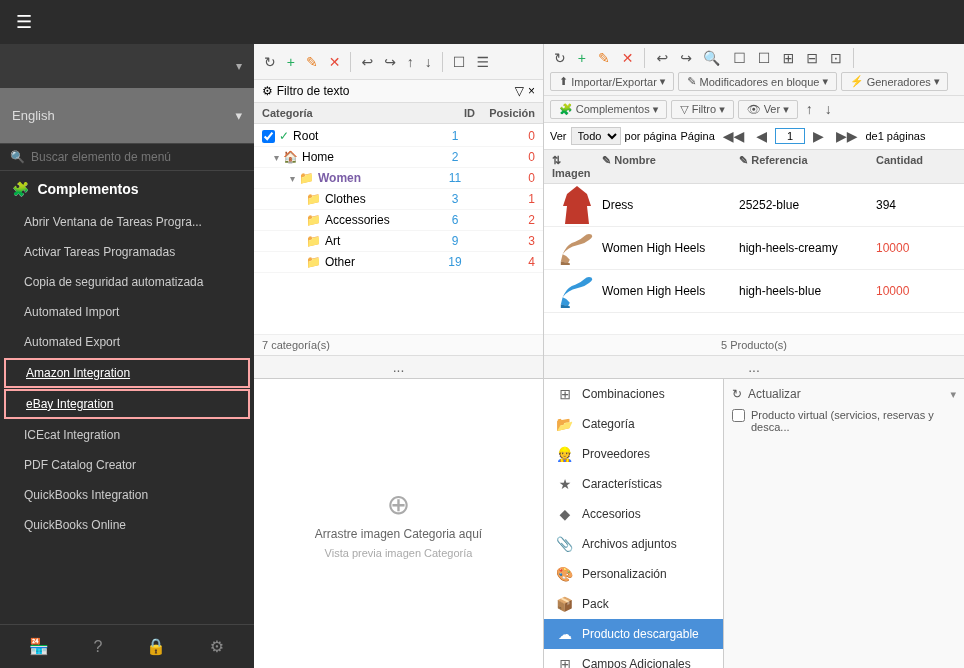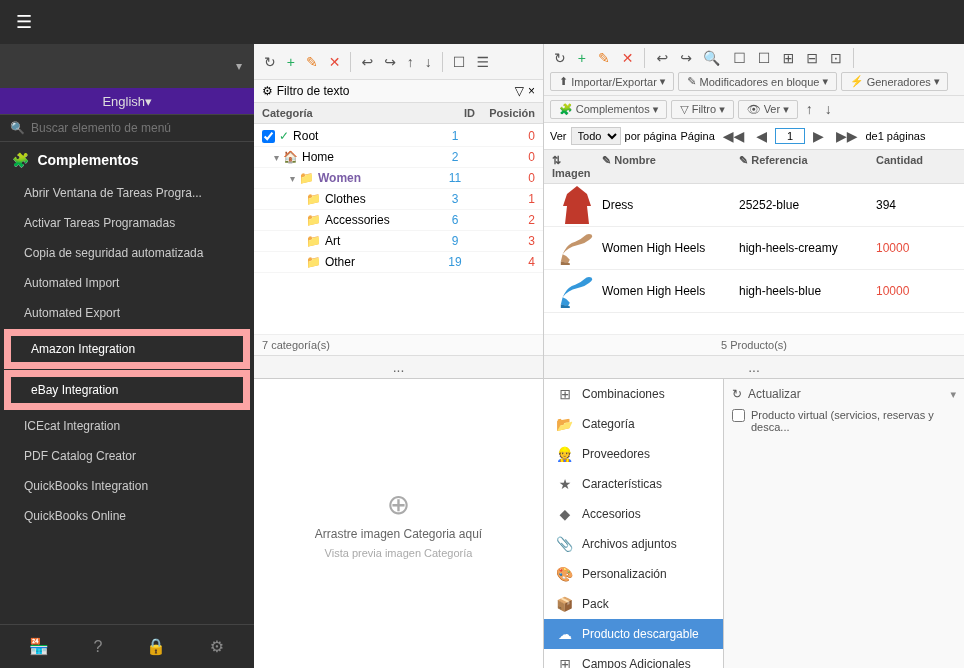--- a/index.html
+++ b/index.html
@@ -40,25 +40,25 @@
       padding: 8px 12px;
       background: #3a3a3a;
       height: 44px;
     }
     .sidebar-shop-name { color: #fff; font-size: 13px; }
     .sidebar-chevron { color: #aaa; }
 
     .sidebar-language {
       display: flex;
       align-items: center;
-      justify-content: center;
+      justify-content: space-between;
       padding: 8px 12px;
-      background: #4c1d95;
+      background: #737373;
       border-bottom: 1px solid #444;
-      height: 27px;
+      height: 56px;
     }
     .sidebar-language span { color: #ddd; font-size: 13px; }
 
     .sidebar-search {
       display: flex;
       align-items: center;
       padding: 6px 10px;
       background: #2c2c2c;
       border-bottom: 1px solid #444;
     }
@@ -93,24 +93,25 @@
     .sidebar-item {
       padding: 8px 12px 8px 24px;
       color: #ccc;
       cursor: pointer;
       font-size: 12px;
       white-space: nowrap;
       overflow: hidden;
       text-overflow: ellipsis;
     }
     .sidebar-item.highlighted {
-      border: 7px solid #fca5a5;
+      border: 2px solid #fca5a5;
       color: #fff;
       margin: 1px 4px;
       padding: 6px 8px 6px 20px;
+      text-decoration: underline;
     }
 
     .sidebar-footer {
       height: 44px;
       background: #2c2c2c;
       border-top: 1px solid #444;
       display: flex;
       align-items: center;
       justify-content: space-around;
       padding: 0 8px;

